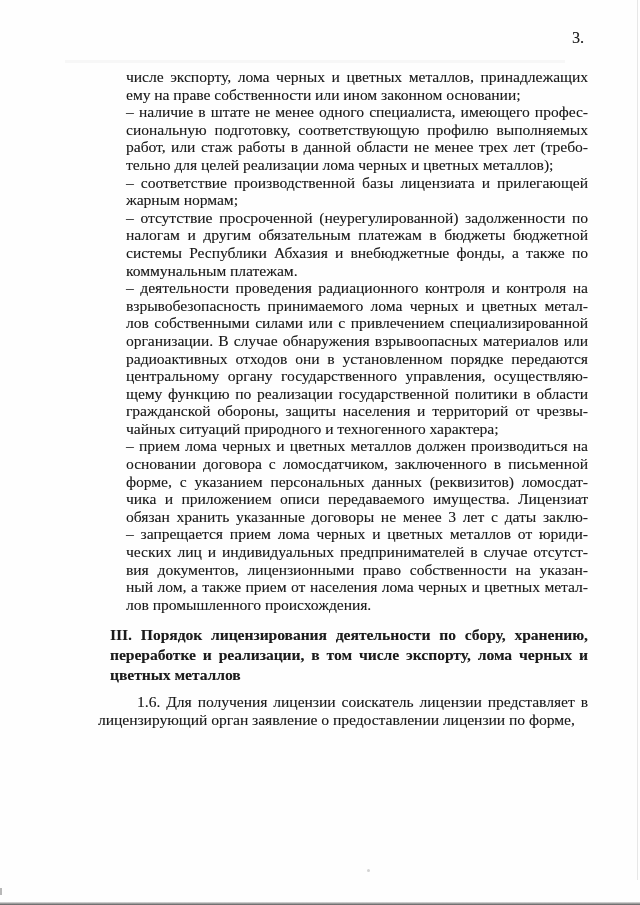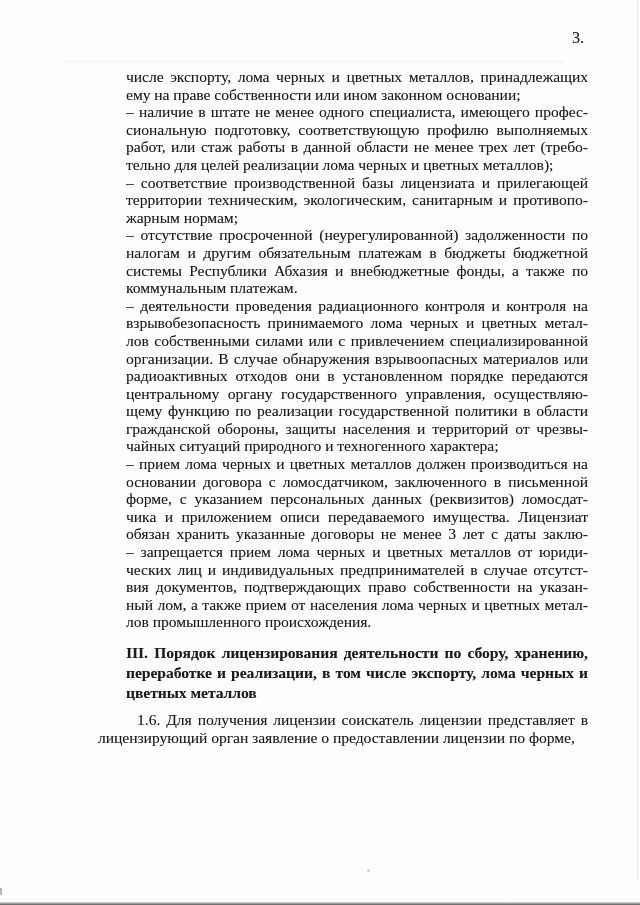--- a/index.html
+++ b/index.html
@@ -45,21 +45,21 @@
     text-align-last: justify;
   }
   .line.first {
     text-indent: 39px;
   }
   .block.indent {
     margin-left: 28px;
   }
   .block.heading {
     font-weight: bold;
-    margin: 12px 0 8px 28px;
+    margin: 12px 0 8px 12px;
   }
   .block.heading .line {
     line-height: 20px;
   }
   
   .scan-streak {
     position: absolute;
     left: 65px;
     top: 60px;
     width: 500px;
@@ -109,21 +109,20 @@
     <div class="page-number">3.</div>
     <div class="doc-text">
         <div class="block indent">
           <div class="line just">числе экспорту, лома черных и цветных металлов, принадлежащих</div>
           <div class="line">ему на праве собственности или ином законном основании;</div>
           <div class="line just">– наличие в штате не менее одного специалиста, имеющего профес-</div>
           <div class="line just">сиональную подготовку, соответствующую профилю выполняемых</div>
           <div class="line just">работ, или стаж работы в данной области не менее трех лет (требо-</div>
           <div class="line">тельно для целей реализации лома черных и цветных металлов);</div>
           <div class="line just">– соответствие производственной базы лицензиата и прилегающей</div>
-          <div class="line just">территории техническим, экологическим, санитарным и противопо-</div>
           <div class="line">жарным нормам;</div>
           <div class="line just">– отсутствие просроченной (неурегулированной) задолженности по</div>
           <div class="line just">налогам и другим обязательным платежам в бюджеты бюджетной</div>
           <div class="line just">системы Республики Абхазия и внебюджетные фонды, а также по</div>
           <div class="line">коммунальным платежам.</div>
         </div>
         <div class="block indent">
           <div class="line just">– деятельности проведения радиационного контроля и контроля на</div>
           <div class="line just">взрывобезопасность принимаемого лома черных и цветных метал-</div>
           <div class="line just">лов собственными силами или с привлечением специализированной</div>
@@ -133,21 +132,21 @@
           <div class="line just">щему функцию по реализации государственной политики в области</div>
           <div class="line just">гражданской обороны, защиты населения и территорий от чрезвы-</div>
           <div class="line">чайных ситуаций природного и техногенного характера;</div>
           <div class="line just">– прием лома черных и цветных металлов должен производиться на</div>
           <div class="line just">основании договора с ломосдатчиком, заключенного в письменной</div>
           <div class="line just">форме, с указанием персональных данных (реквизитов) ломосдат-</div>
           <div class="line just">чика и приложением описи передаваемого имущества. Лицензиат</div>
           <div class="line just">обязан хранить указанные договоры не менее 3 лет с даты заклю-</div>
           <div class="line just">– запрещается прием лома черных и цветных металлов от юриди-</div>
           <div class="line just">ческих лиц и индивидуальных предпринимателей в случае отсутст-</div>
-          <div class="line just">вия документов, подтверждающих право собственности на указан-</div>
+          <div class="line just">вия документов, лицензионными право собственности на указан-</div>
           <div class="line just">ный лом, а также прием от населения лома черных и цветных метал-</div>
           <div class="line">лов промышленного происхождения.</div>
         </div>
         <div class="block heading">
           <div class="line just">III. Порядок лицензирования деятельности по сбору, хранению,</div>
           <div class="line just">переработке и реализации, в том числе экспорту, лома черных и</div>
           <div class="line">цветных металлов</div>
         </div>
         <div class="block body">
           <div class="line just first">1.6. Для получения лицензии соискатель лицензии представляет в</div>

